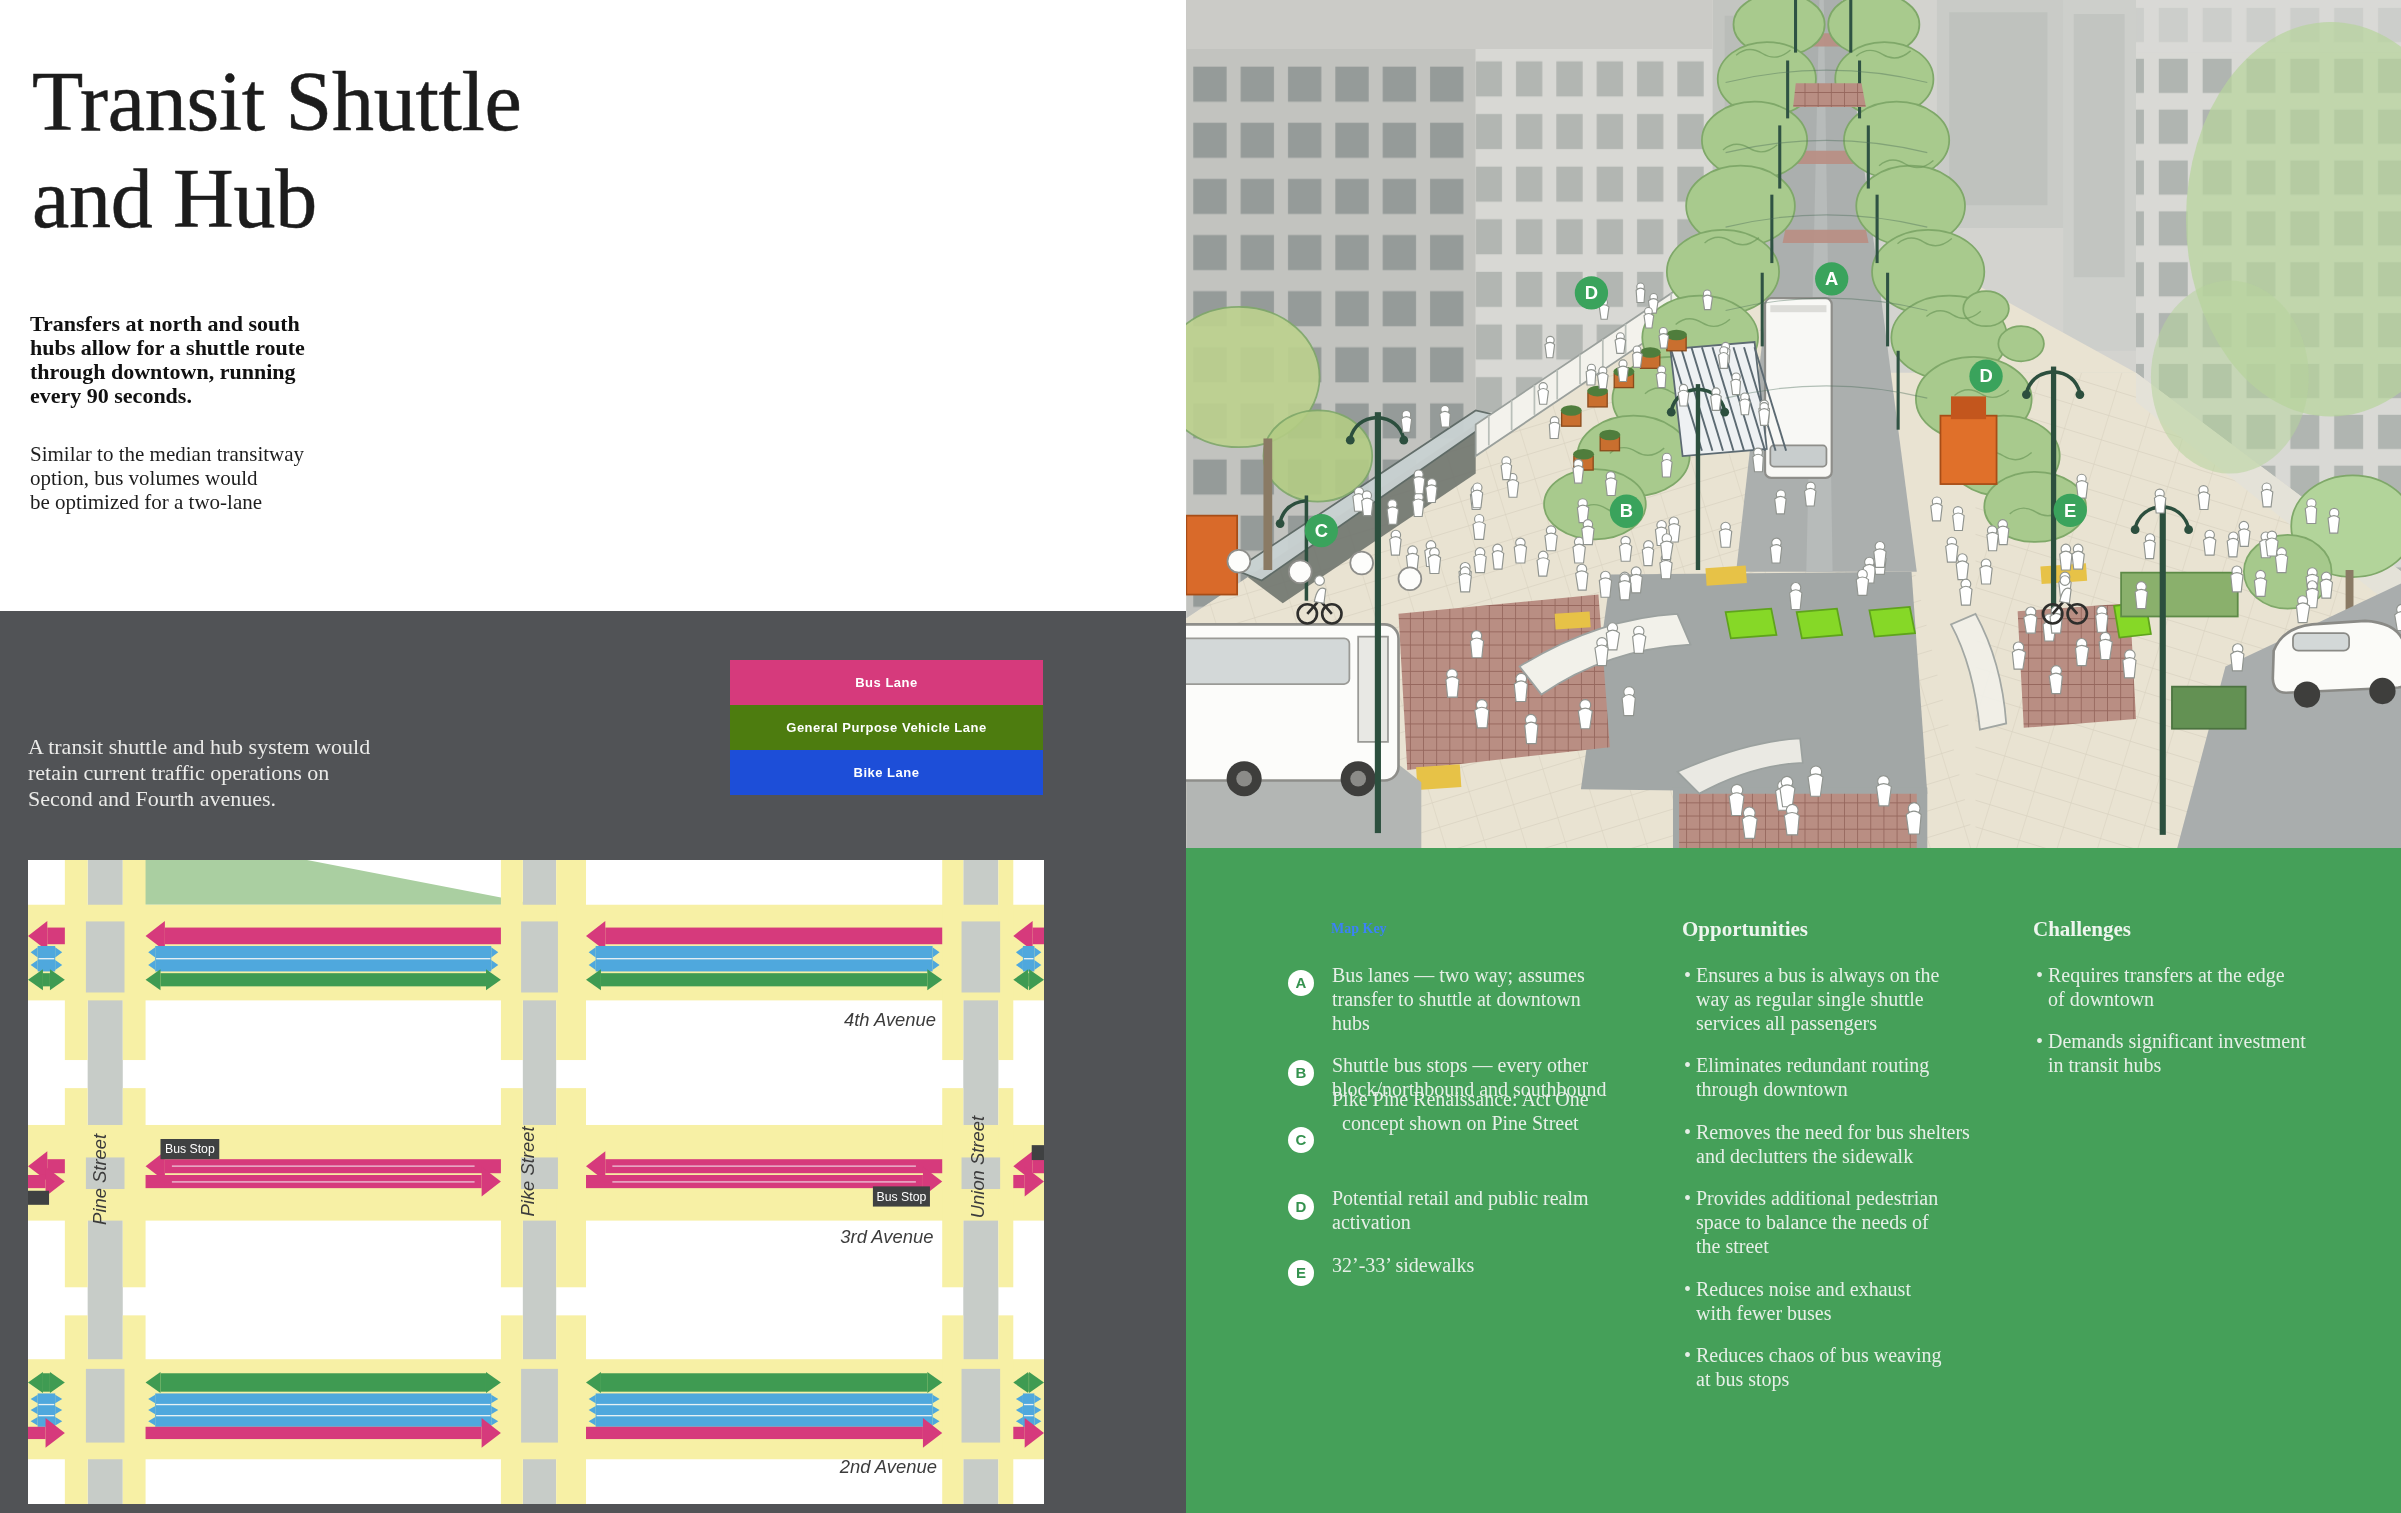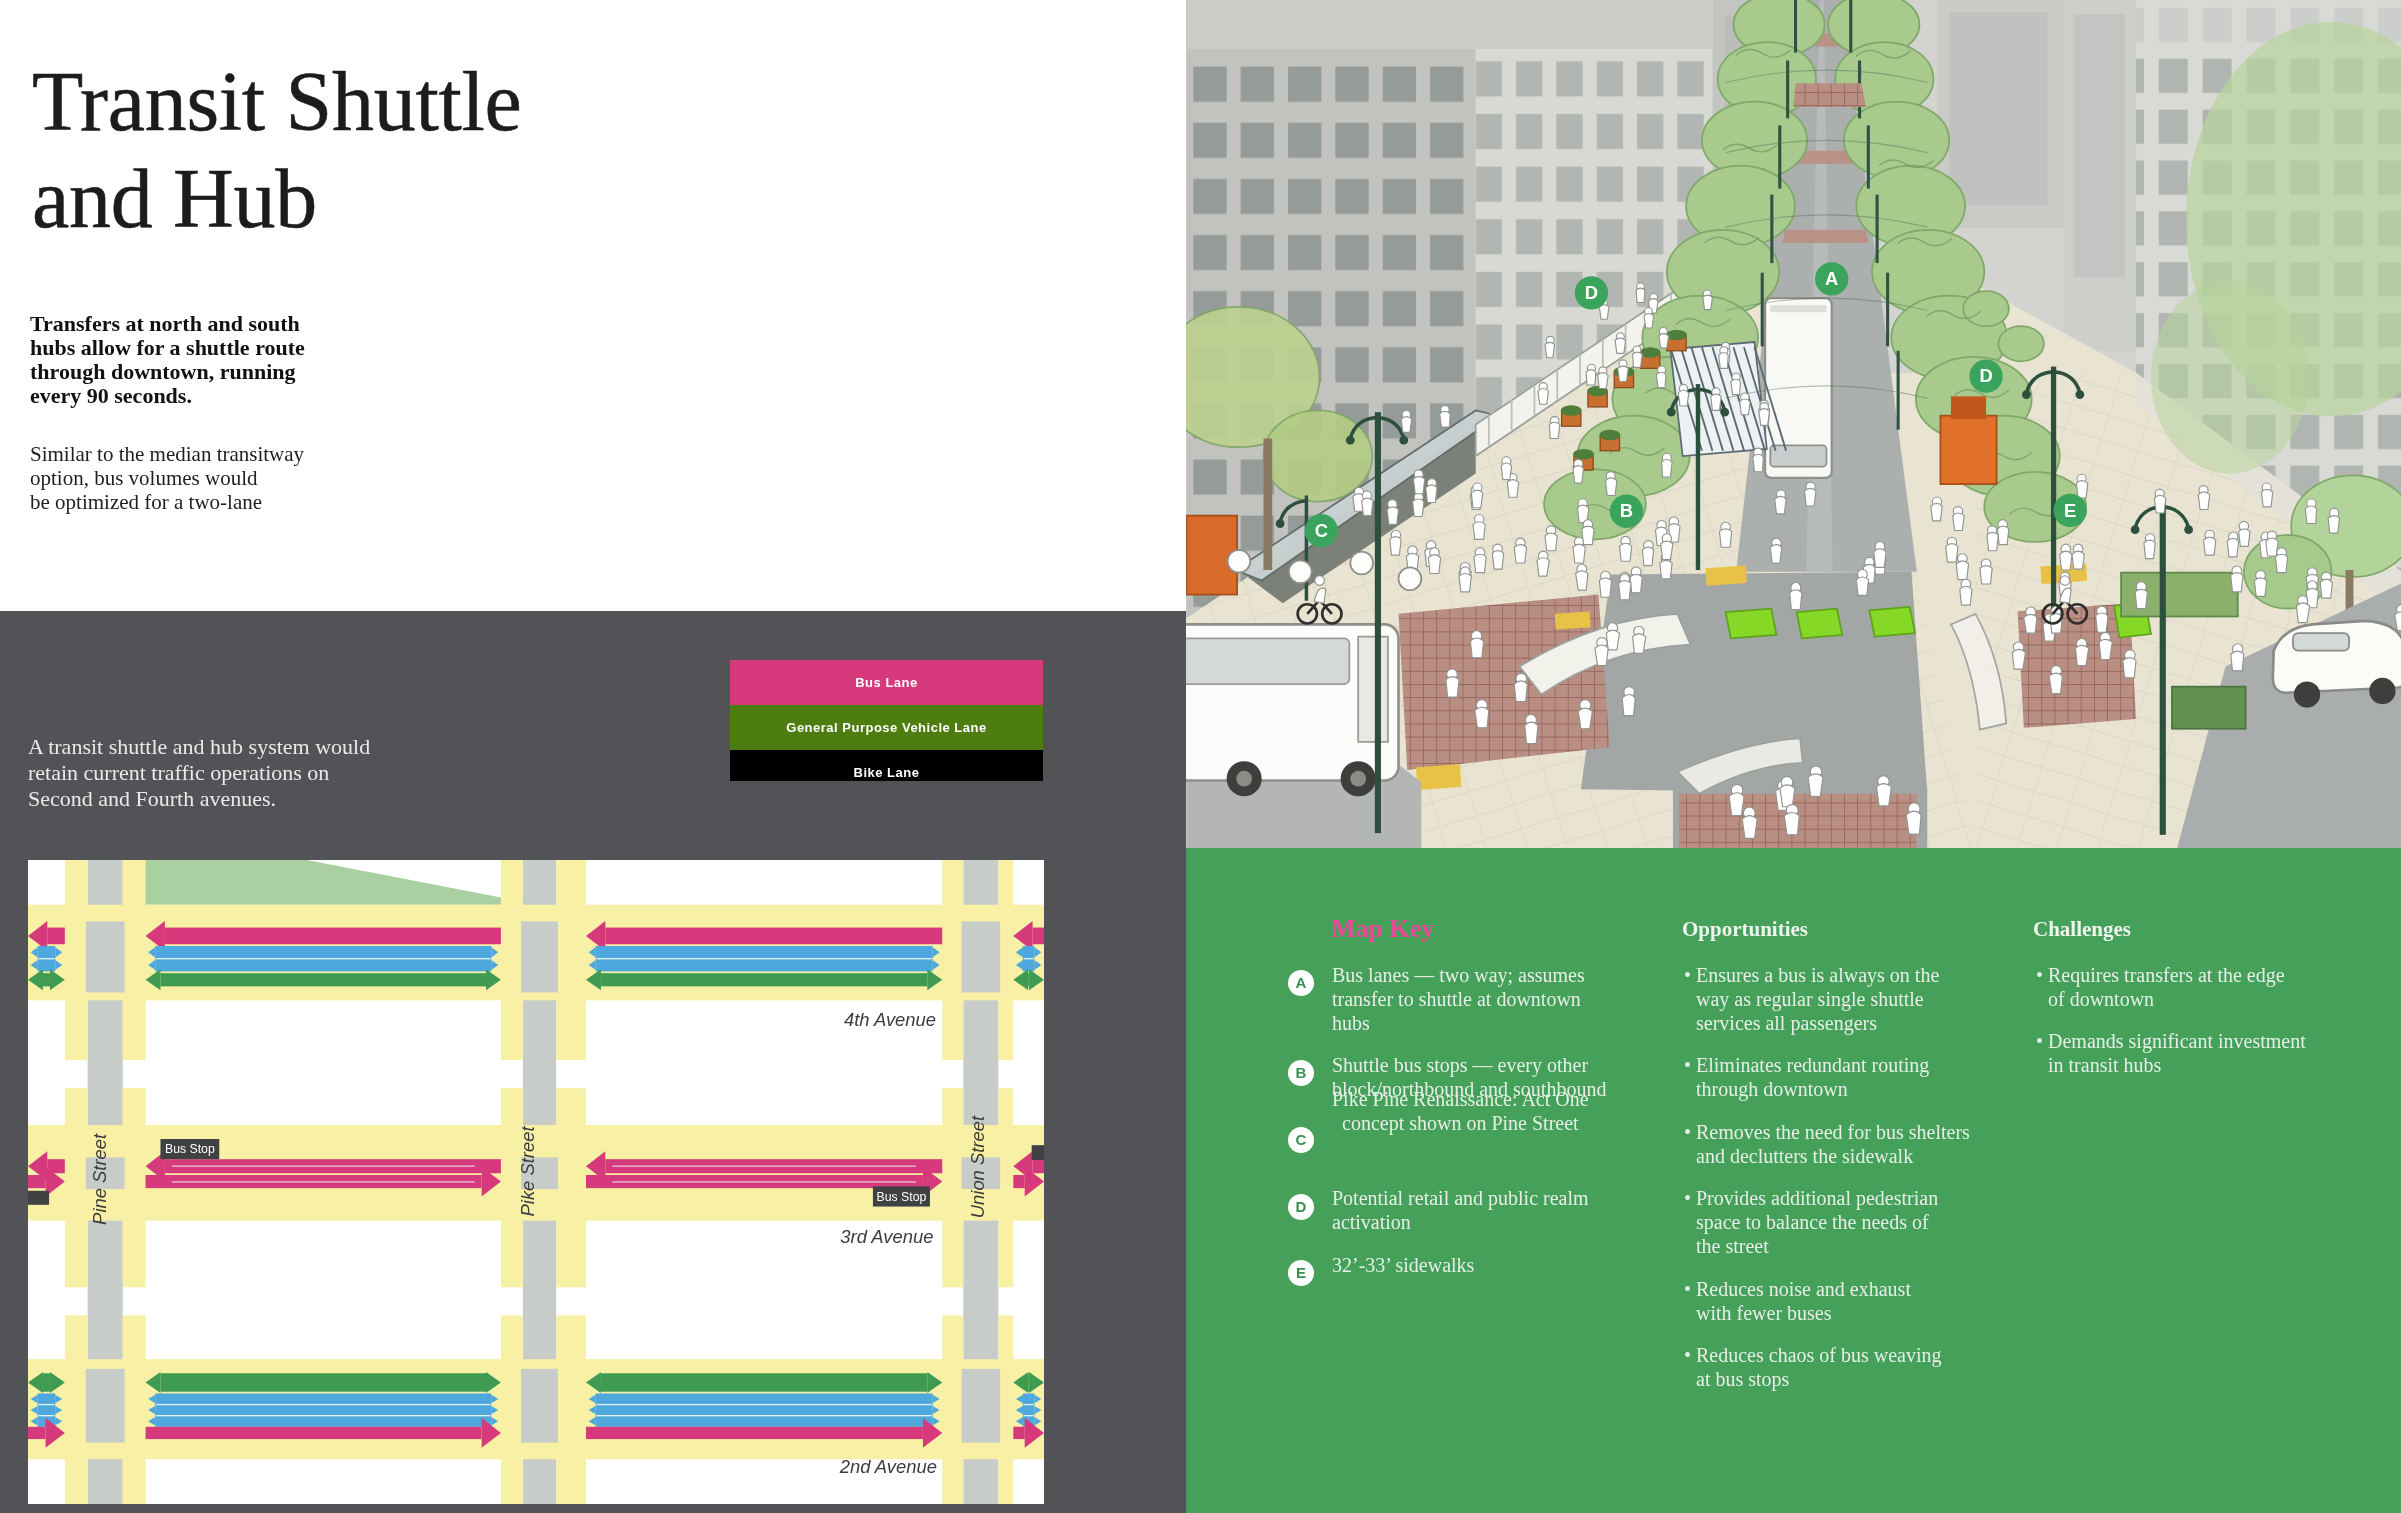--- a/index.html
+++ b/index.html
@@ -13,21 +13,21 @@
 <div id="page">
 
   <div class="abs" style="left:0;top:611px;width:1186px;height:903px;background:#515356;"></div>
   <div class="abs ser" style="left:32px;top:53px;font-size:84px;line-height:97px;letter-spacing:-0.3px;color:#1c1c1c;-webkit-text-stroke:0.5px #1c1c1c;">Transit Shuttle<br>and Hub</div>
   <div class="abs ser" style="left:30px;top:312px;font-size:22px;line-height:24px;font-weight:bold;color:#111;">Transfers at north and south<br>hubs allow for a shuttle route<br>through downtown, running<br>every 90 seconds.</div>
   <div class="abs ser" style="left:30px;top:442px;font-size:21px;line-height:24px;color:#1e1e1e;">Similar to the median transitway<br>option, bus volumes would<br>be optimized for a two-lane</div>
   <div class="abs ser" style="left:28px;top:734px;font-size:22px;line-height:26px;color:#eaeae8;">A transit shuttle and hub system would<br>retain current traffic operations on<br>Second and Fourth avenues.</div>
   <div class="abs san" style="left:730px;top:660px;width:313px;height:135px;font-weight:bold;font-size:13px;letter-spacing:0.5px;color:#fff;text-align:center;">
     <div style="height:45px;background:#d63a7c;line-height:45px;">Bus Lane</div>
     <div style="height:45px;background:#4d7c0f;line-height:45px;">General Purpose Vehicle Lane</div>
-    <div style="height:31px;background:#000000;line-height:45px;">Bike Lane</div>
+    <div style="height:45px;background:#1d4ed8;line-height:45px;">Bike Lane</div>
   </div>
   <div class="abs" style="left:28px;top:860px;width:1016px;height:644px;"><svg width="1016" height="644" viewBox="0 0 1158 734">
         <rect width="1158" height="734" fill="#ffffff"></rect>
         <polygon points="113,0 318,0 581,51 113,51" fill="#aacfa1"></polygon>
         <rect x="68" y="0" width="40" height="734" fill="#c7ccc8"></rect>
         <rect x="564" y="0" width="38" height="734" fill="#c7ccc8"></rect>
         <rect x="1066" y="0" width="40" height="734" fill="#c7ccc8"></rect>
         <rect x="0" y="51" width="1158" height="109" fill="#f7f0a5"></rect>
         <rect x="0" y="302" width="1158" height="109" fill="#f7f0a5"></rect>
         <rect x="0" y="569" width="1158" height="114" fill="#f7f0a5"></rect>
@@ -722,21 +722,21 @@
         <text x="912" y="436" font-family="Liberation Sans, sans-serif" font-size="21" font-weight="bold" fill="#ffffff" text-anchor="middle">D</text>
         <circle cx="502" cy="583" r="19" fill="#3aa35c"></circle>
         <text x="502" y="590" font-family="Liberation Sans, sans-serif" font-size="21" font-weight="bold" fill="#ffffff" text-anchor="middle">B</text>
         <circle cx="154" cy="605" r="19" fill="#3aa35c"></circle>
         <text x="154" y="612" font-family="Liberation Sans, sans-serif" font-size="21" font-weight="bold" fill="#ffffff" text-anchor="middle">C</text>
         <circle cx="1008" cy="582" r="19" fill="#3aa35c"></circle>
         <text x="1008" y="589" font-family="Liberation Sans, sans-serif" font-size="21" font-weight="bold" fill="#ffffff" text-anchor="middle">E</text>
       </svg></div>
 
   <div class="abs" style="left:1186px;top:848px;width:1216px;height:666px;background:#45a059;"></div>
-  <div class="abs ser" style="left:1331px;top:917px;font-size:26px;line-height:24px;font-weight:bold;color:#ec4899;">Map Key</div>
+  <div class="abs ser" style="left:1331px;top:917px;font-size:14px;line-height:24px;font-weight:bold;color:#3b82f6;">Map Key</div>
   <div class="abs ser gk" style="left:1332px;top:963px;">Bus lanes — two way; assumes<br>transfer to shuttle at downtown<br>hubs</div>
   <div class="abs ser gk" style="left:1332px;top:1053px;">Shuttle bus stops — every other<br>block/northbound and southbound</div>
   <div class="abs ser gk" style="left:1332px;top:1087px;text-align:center;">Pike Pine Renaissance: Act One<br>concept shown on Pine Street</div>
   <div class="abs ser gk" style="left:1332px;top:1186px;">Potential retail and public realm<br>activation</div>
   <div class="abs ser gk" style="left:1332px;top:1253px;">32’-33’ sidewalks</div>
   <div class="mkc" style="top:970px;">A</div>
   <div class="mkc" style="top:1060px;">B</div>
   <div class="mkc" style="top:1127px;">C</div>
   <div class="mkc" style="top:1194px;">D</div>
   <div class="mkc" style="top:1260px;">E</div>

